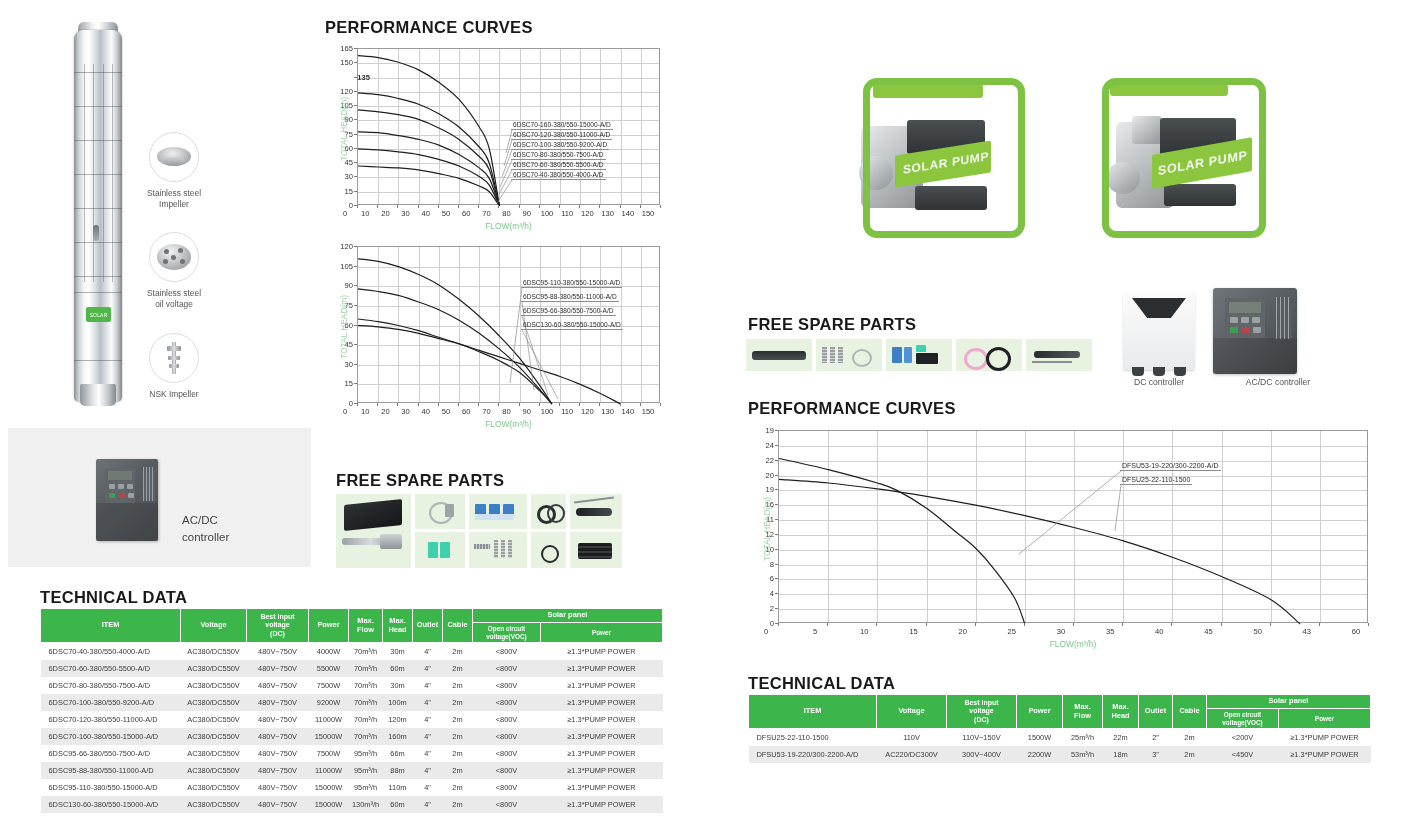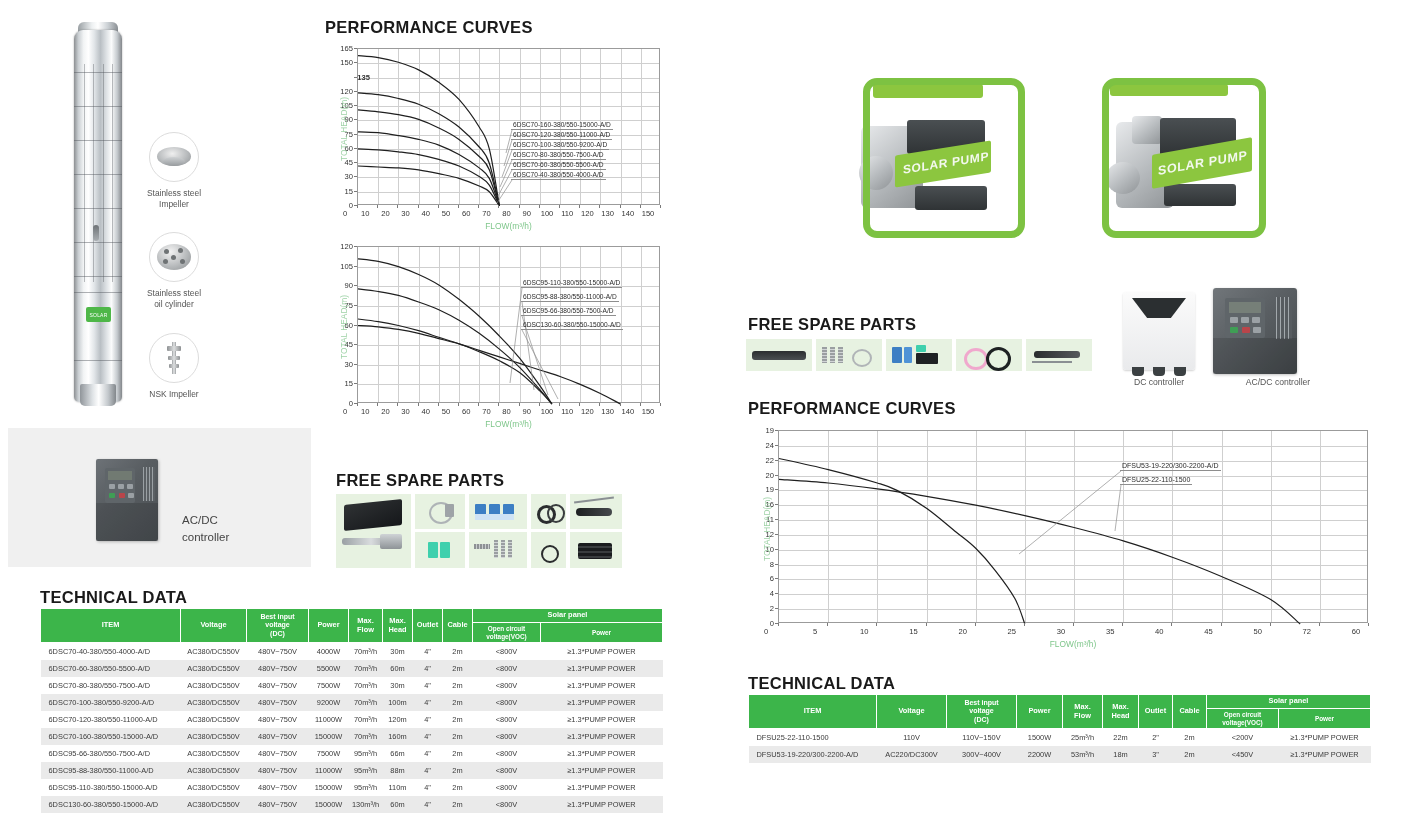--- a/index.html
+++ b/index.html
@@ -198,21 +198,21 @@
     <div class="oil">
       <div class="hole" style="left:7px;top:5px"></div>
       <div class="hole" style="left:21px;top:4px"></div>
       <div class="hole" style="left:14px;top:11px"></div>
       <div class="hole" style="left:6px;top:15px"></div>
       <div class="hole" style="left:23px;top:15px"></div>
     </div>
   </div>
   <div class="cap">
     <span>Stainless steel</span><br>
-    <span>oil cylinder</span>
+    <span>oil voltage</span>
   </div>
 </div>
 <div class="comp" style="left:124px;top:333px;">
   <div class="circ">
     <div class="brg"></div>
     <div class="brg-n" style="left:17px;top:12px;width:14px;height:5px;"></div>
     <div class="brg-n" style="left:18px;top:22px;width:12px;height:4px;"></div>
     <div class="brg-n" style="left:19px;top:30px;width:10px;height:4px;"></div>
   </div>
   <div class="cap">
@@ -726,21 +726,21 @@
     <div class="xtick" style="left: 325px; top: 205px; width: 24px; margin-left: -12px;">30</div>
     <div class="tickmark" style="left: 325px; top: 201px; width: 1px; height: 3px;"></div>
     <div class="xtick" style="left: 374.167px; top: 205px; width: 24px; margin-left: -12px;">35</div>
     <div class="tickmark" style="left: 374.167px; top: 201px; width: 1px; height: 3px;"></div>
     <div class="xtick" style="left: 423.333px; top: 205px; width: 24px; margin-left: -12px;">40</div>
     <div class="tickmark" style="left: 423.333px; top: 201px; width: 1px; height: 3px;"></div>
     <div class="xtick" style="left: 472.5px; top: 205px; width: 24px; margin-left: -12px;">45</div>
     <div class="tickmark" style="left: 472.5px; top: 201px; width: 1px; height: 3px;"></div>
     <div class="xtick" style="left: 521.667px; top: 205px; width: 24px; margin-left: -12px;">50</div>
     <div class="tickmark" style="left: 521.667px; top: 201px; width: 1px; height: 3px;"></div>
-    <div class="xtick" style="left: 570.833px; top: 205px; width: 24px; margin-left: -12px;">72</div>
+    <div class="xtick" style="left: 570.833px; top: 205px; width: 24px; margin-left: -12px;">43</div>
     <div class="tickmark" style="left: 570.833px; top: 201px; width: 1px; height: 3px;"></div>
     <div class="xtick" style="left: 620px; top: 205px; width: 24px; margin-left: -12px;">60</div>
     <div class="tickmark" style="left: 620px; top: 201px; width: 1px; height: 3px;"></div>
     <div class="axis-x-label" style="left: 30px; top: 217px; width: 590px;">FLOW(m³/h)</div>
     <div class="axis-y-label" style="left: 14px; top: 138.5px;">TOTAL HEAD(m)</div>
     <div class="clabel r" style="left: 372px; top: 40px;">DFSU53-19-220/300-2200-A/D</div>
     <div class="clabel r" style="left: 372px; top: 54px;">DFSU25-22-110-1500</div>
   </div>
 
 <div class="sec-title big abs" style="left:748px;top:674px;">TECHNICAL  DATA</div>

